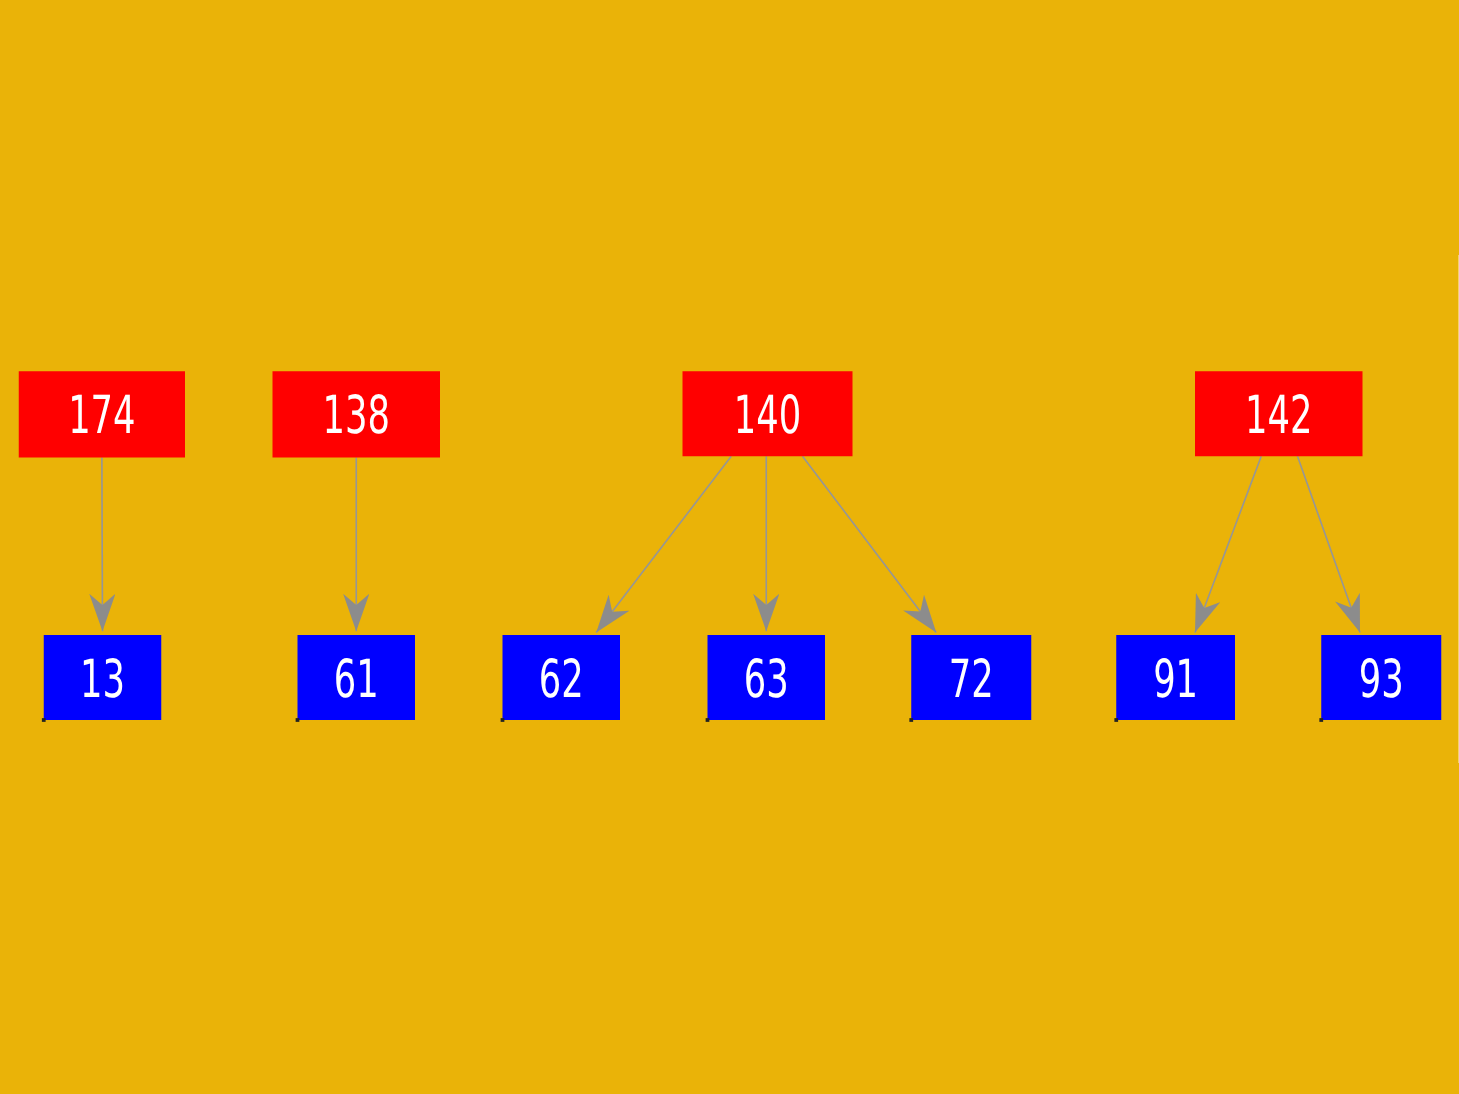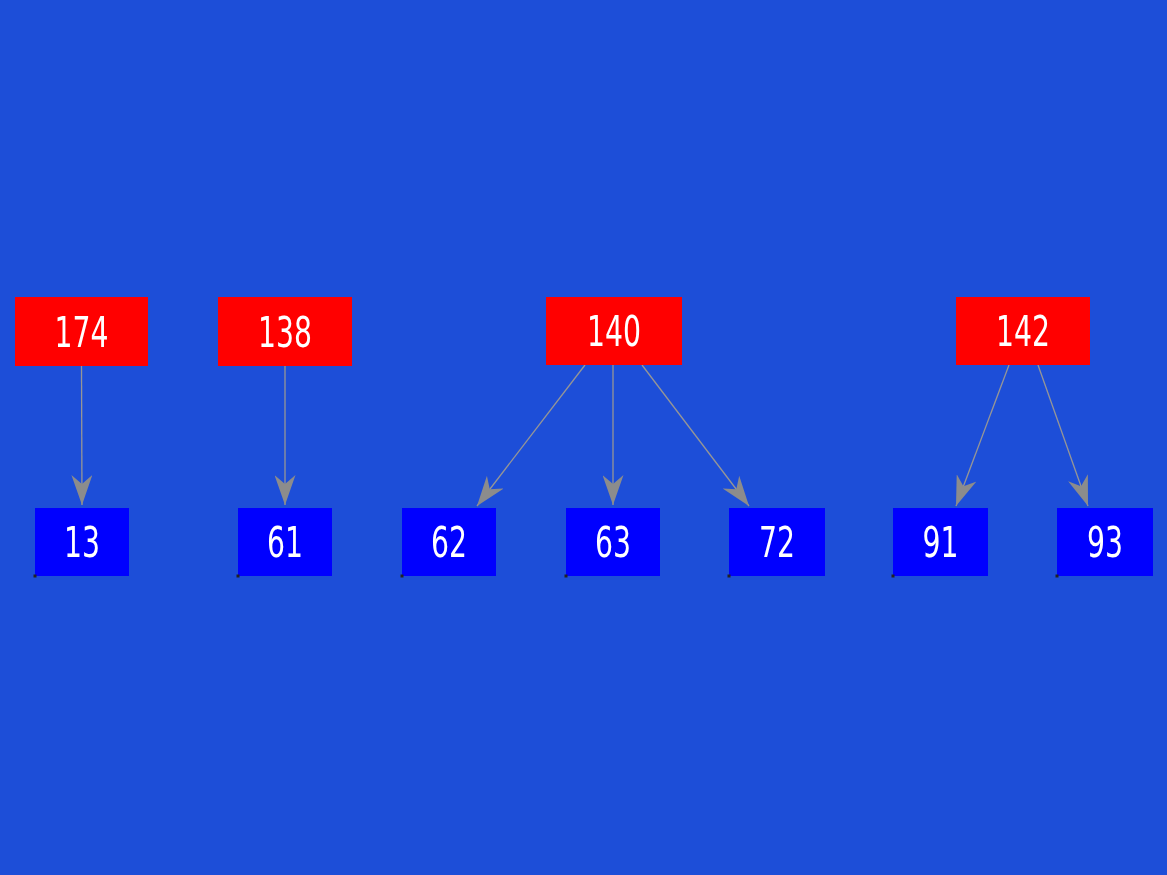--- a/index.html
+++ b/index.html
@@ -5,21 +5,21 @@
   html, body {
     margin: 0;
     padding: 0;
     background: #ffffff;
     font-family: "DejaVu Sans", sans-serif;
   }
   #stage {
     position: relative;
     width: 1167px;
     height: 875px;
-    background: #1d4ed8;
+    background: #eab308;
     overflow: hidden;
   }
   svg { display: block; }
   text {
     font-family: "DejaVu Sans", sans-serif;
     user-select: none;
   }
 </style>
 </head>
 <body>

